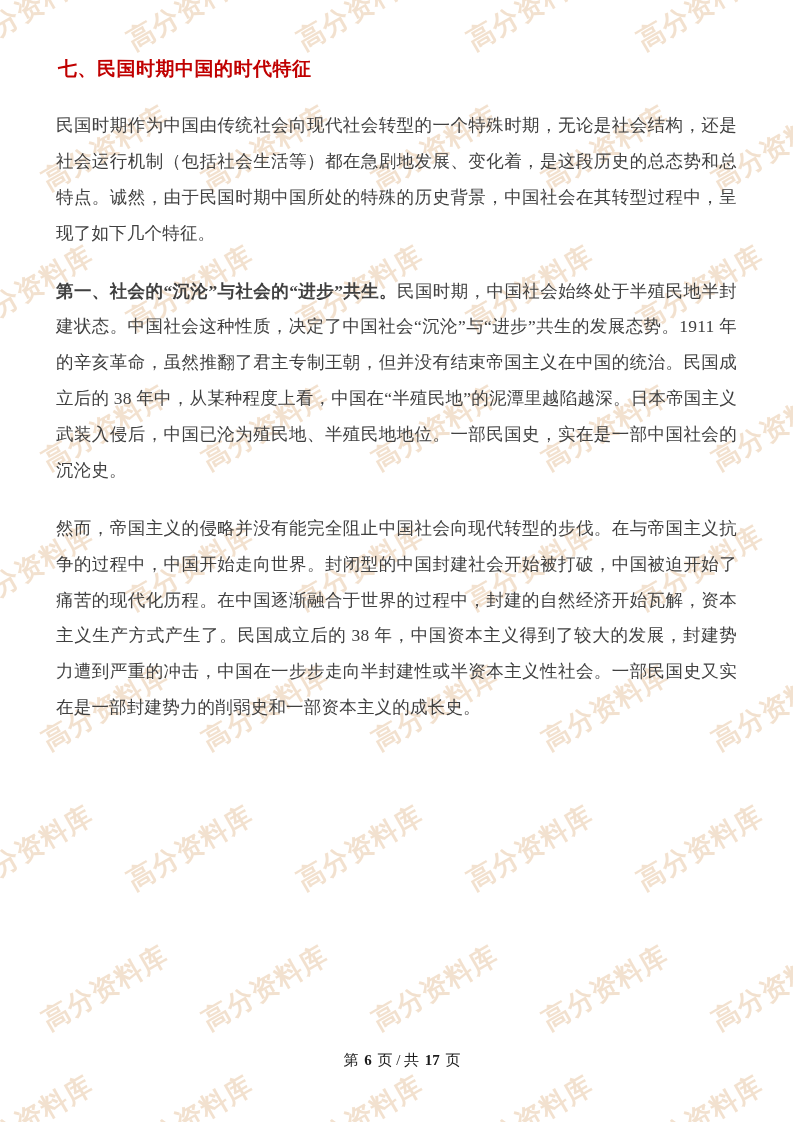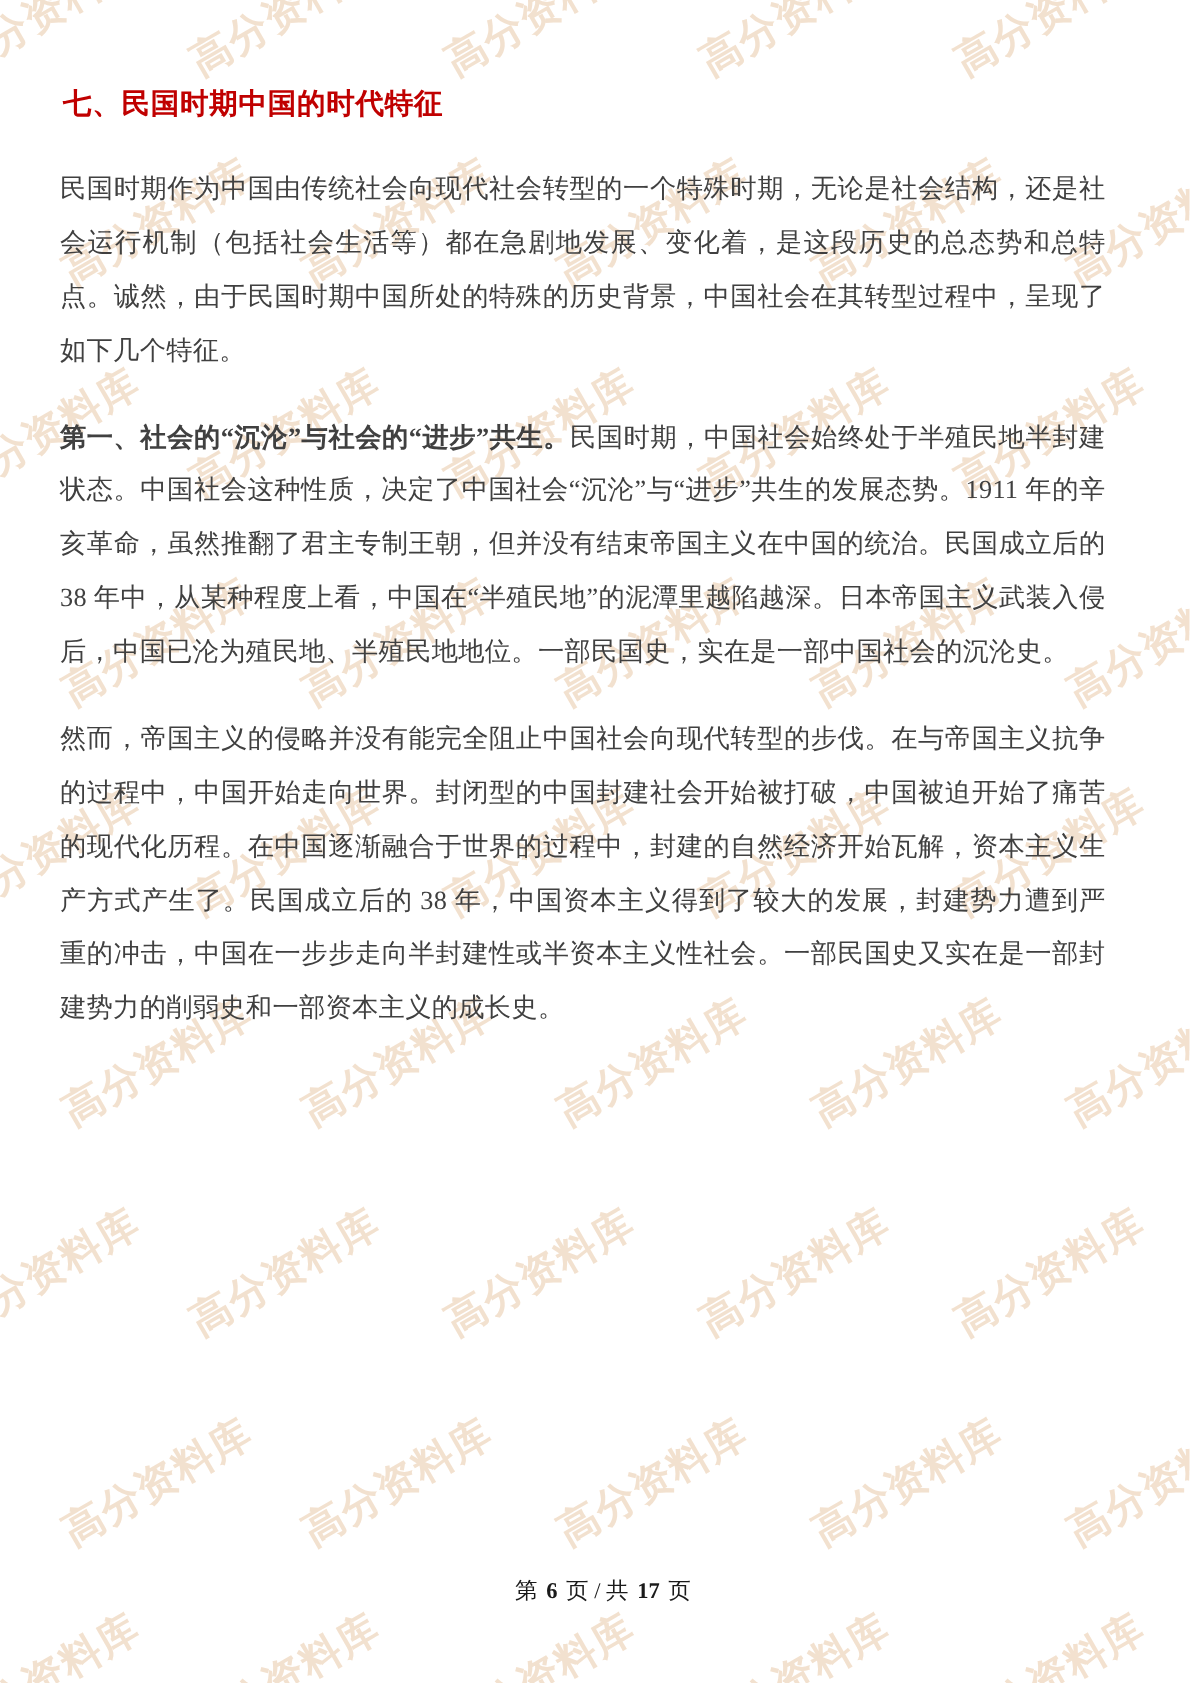--- a/index.html
+++ b/index.html
@@ -31,21 +31,21 @@
     opacity: 0.55;
     transform: rotate(-30deg);
     white-space: nowrap;
     letter-spacing: 1px;
   }
 
   
   #page {
     position: relative;
     z-index: 2;
-    padding: 48px 56px 0 40px;
+    padding: 48px 56px 0 56px;
     box-sizing: border-box;
     height: 1122px;
   }
 
   .doc-heading {
     color: #c00000;
     font-family: "Liberation Sans", "DejaVu Sans", sans-serif;
     font-weight: 700;
     font-size: 19px;
     letter-spacing: 0.5px;

